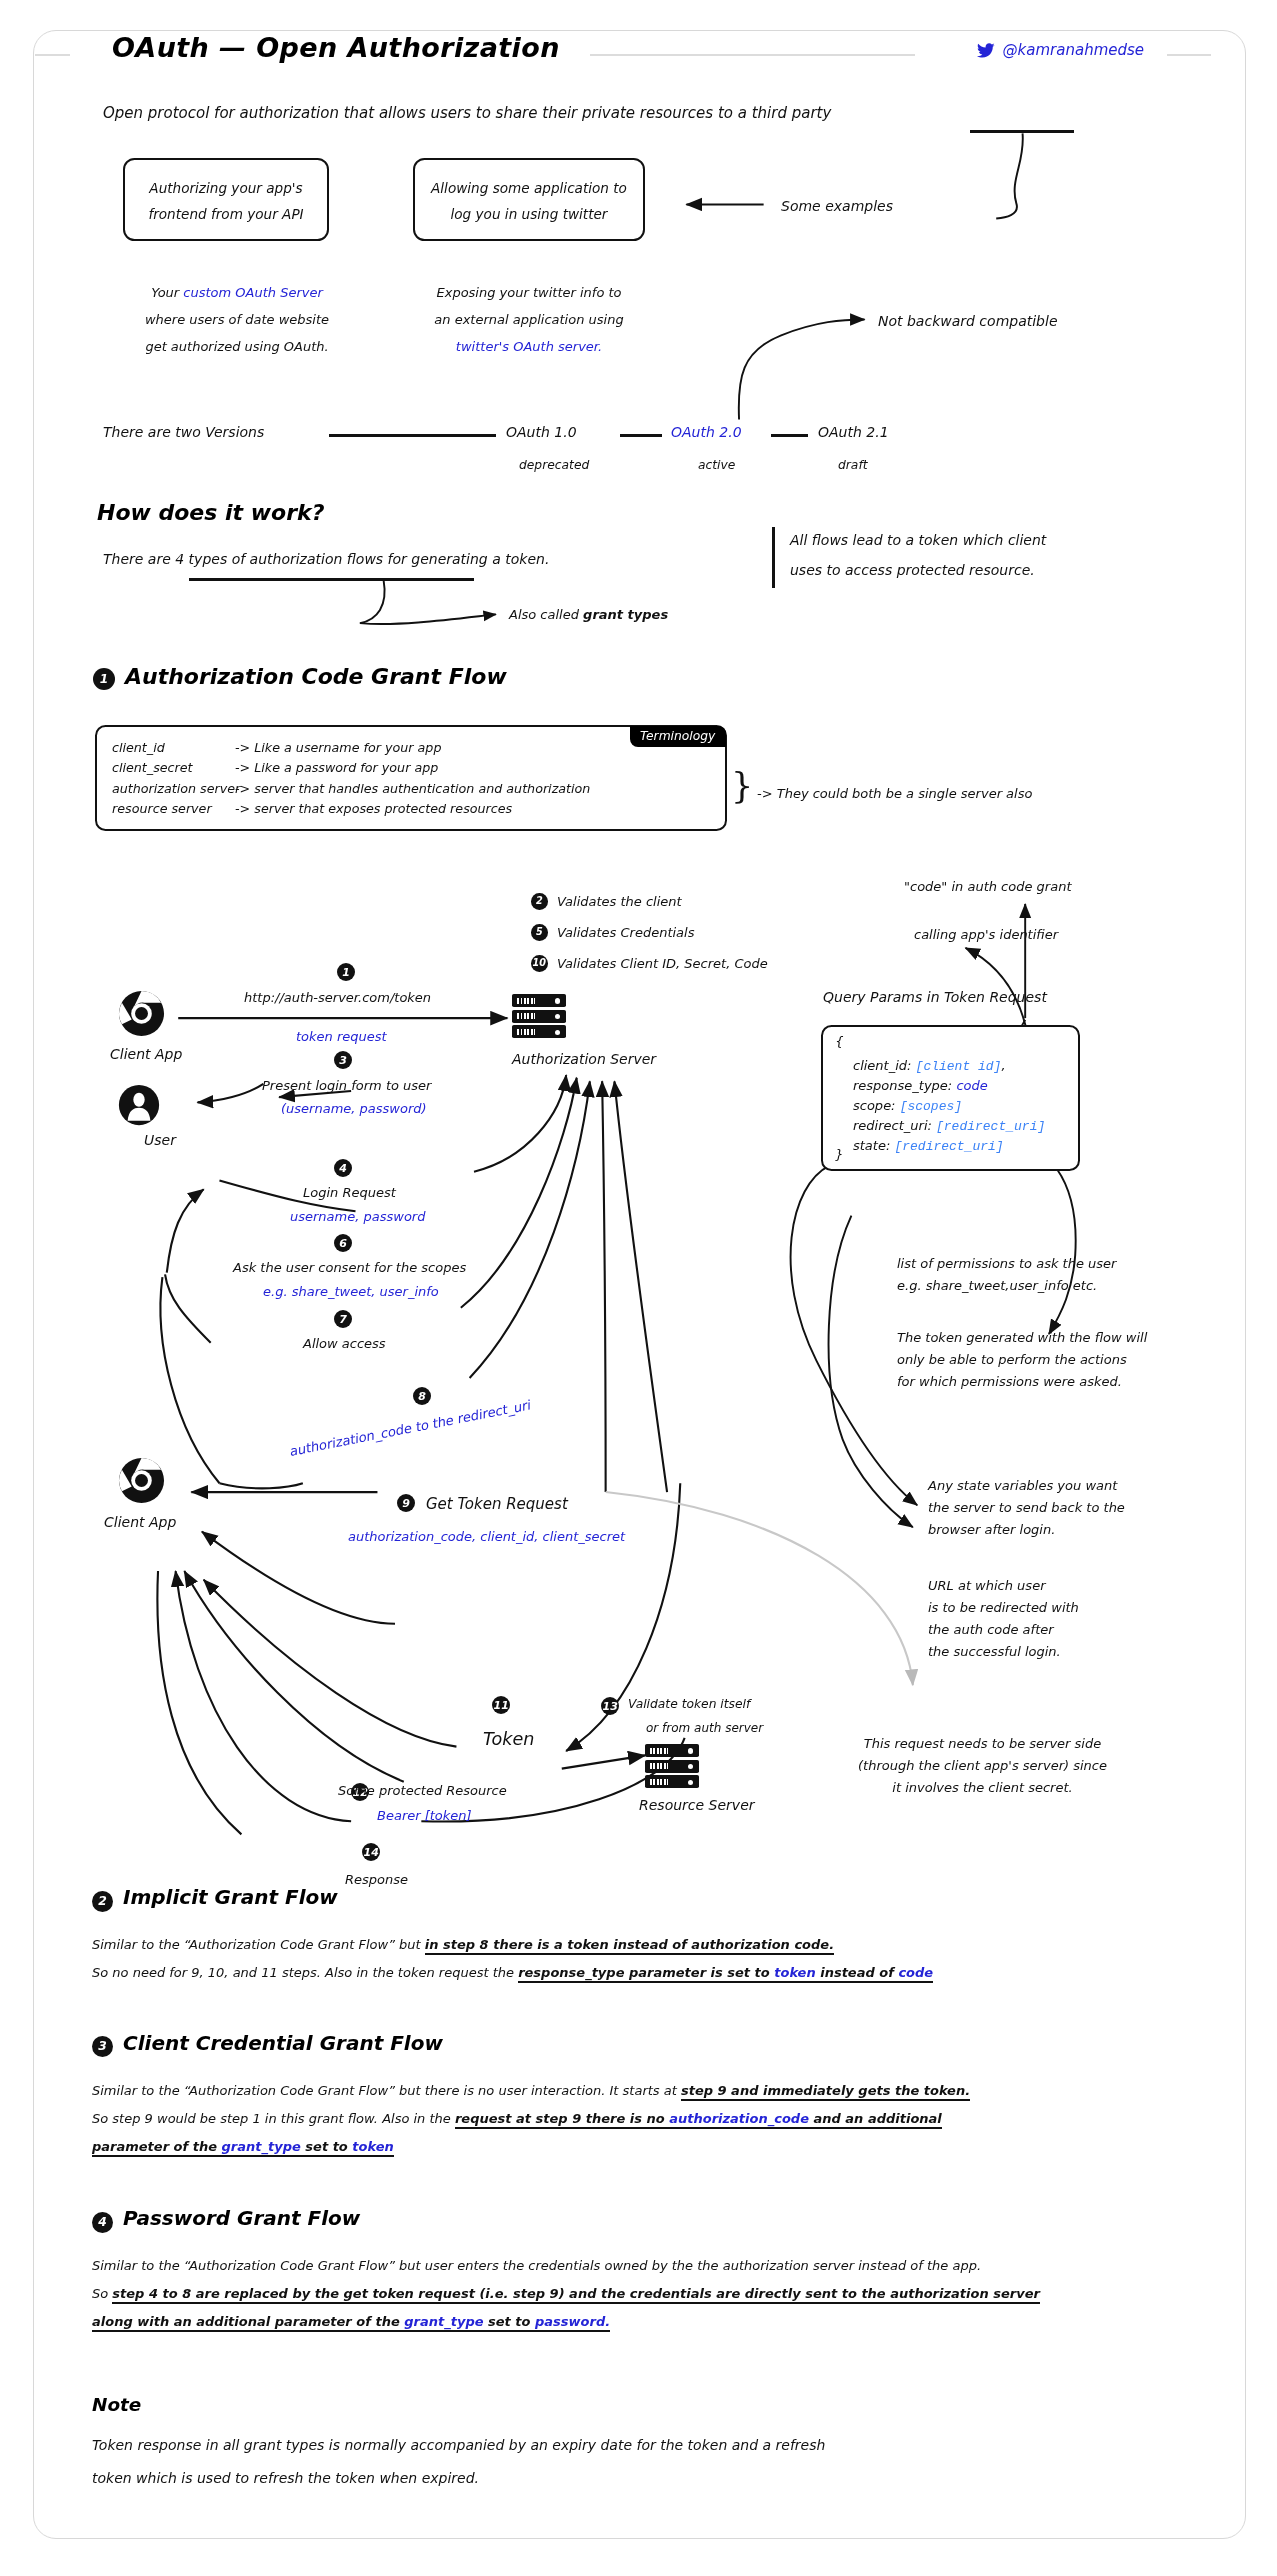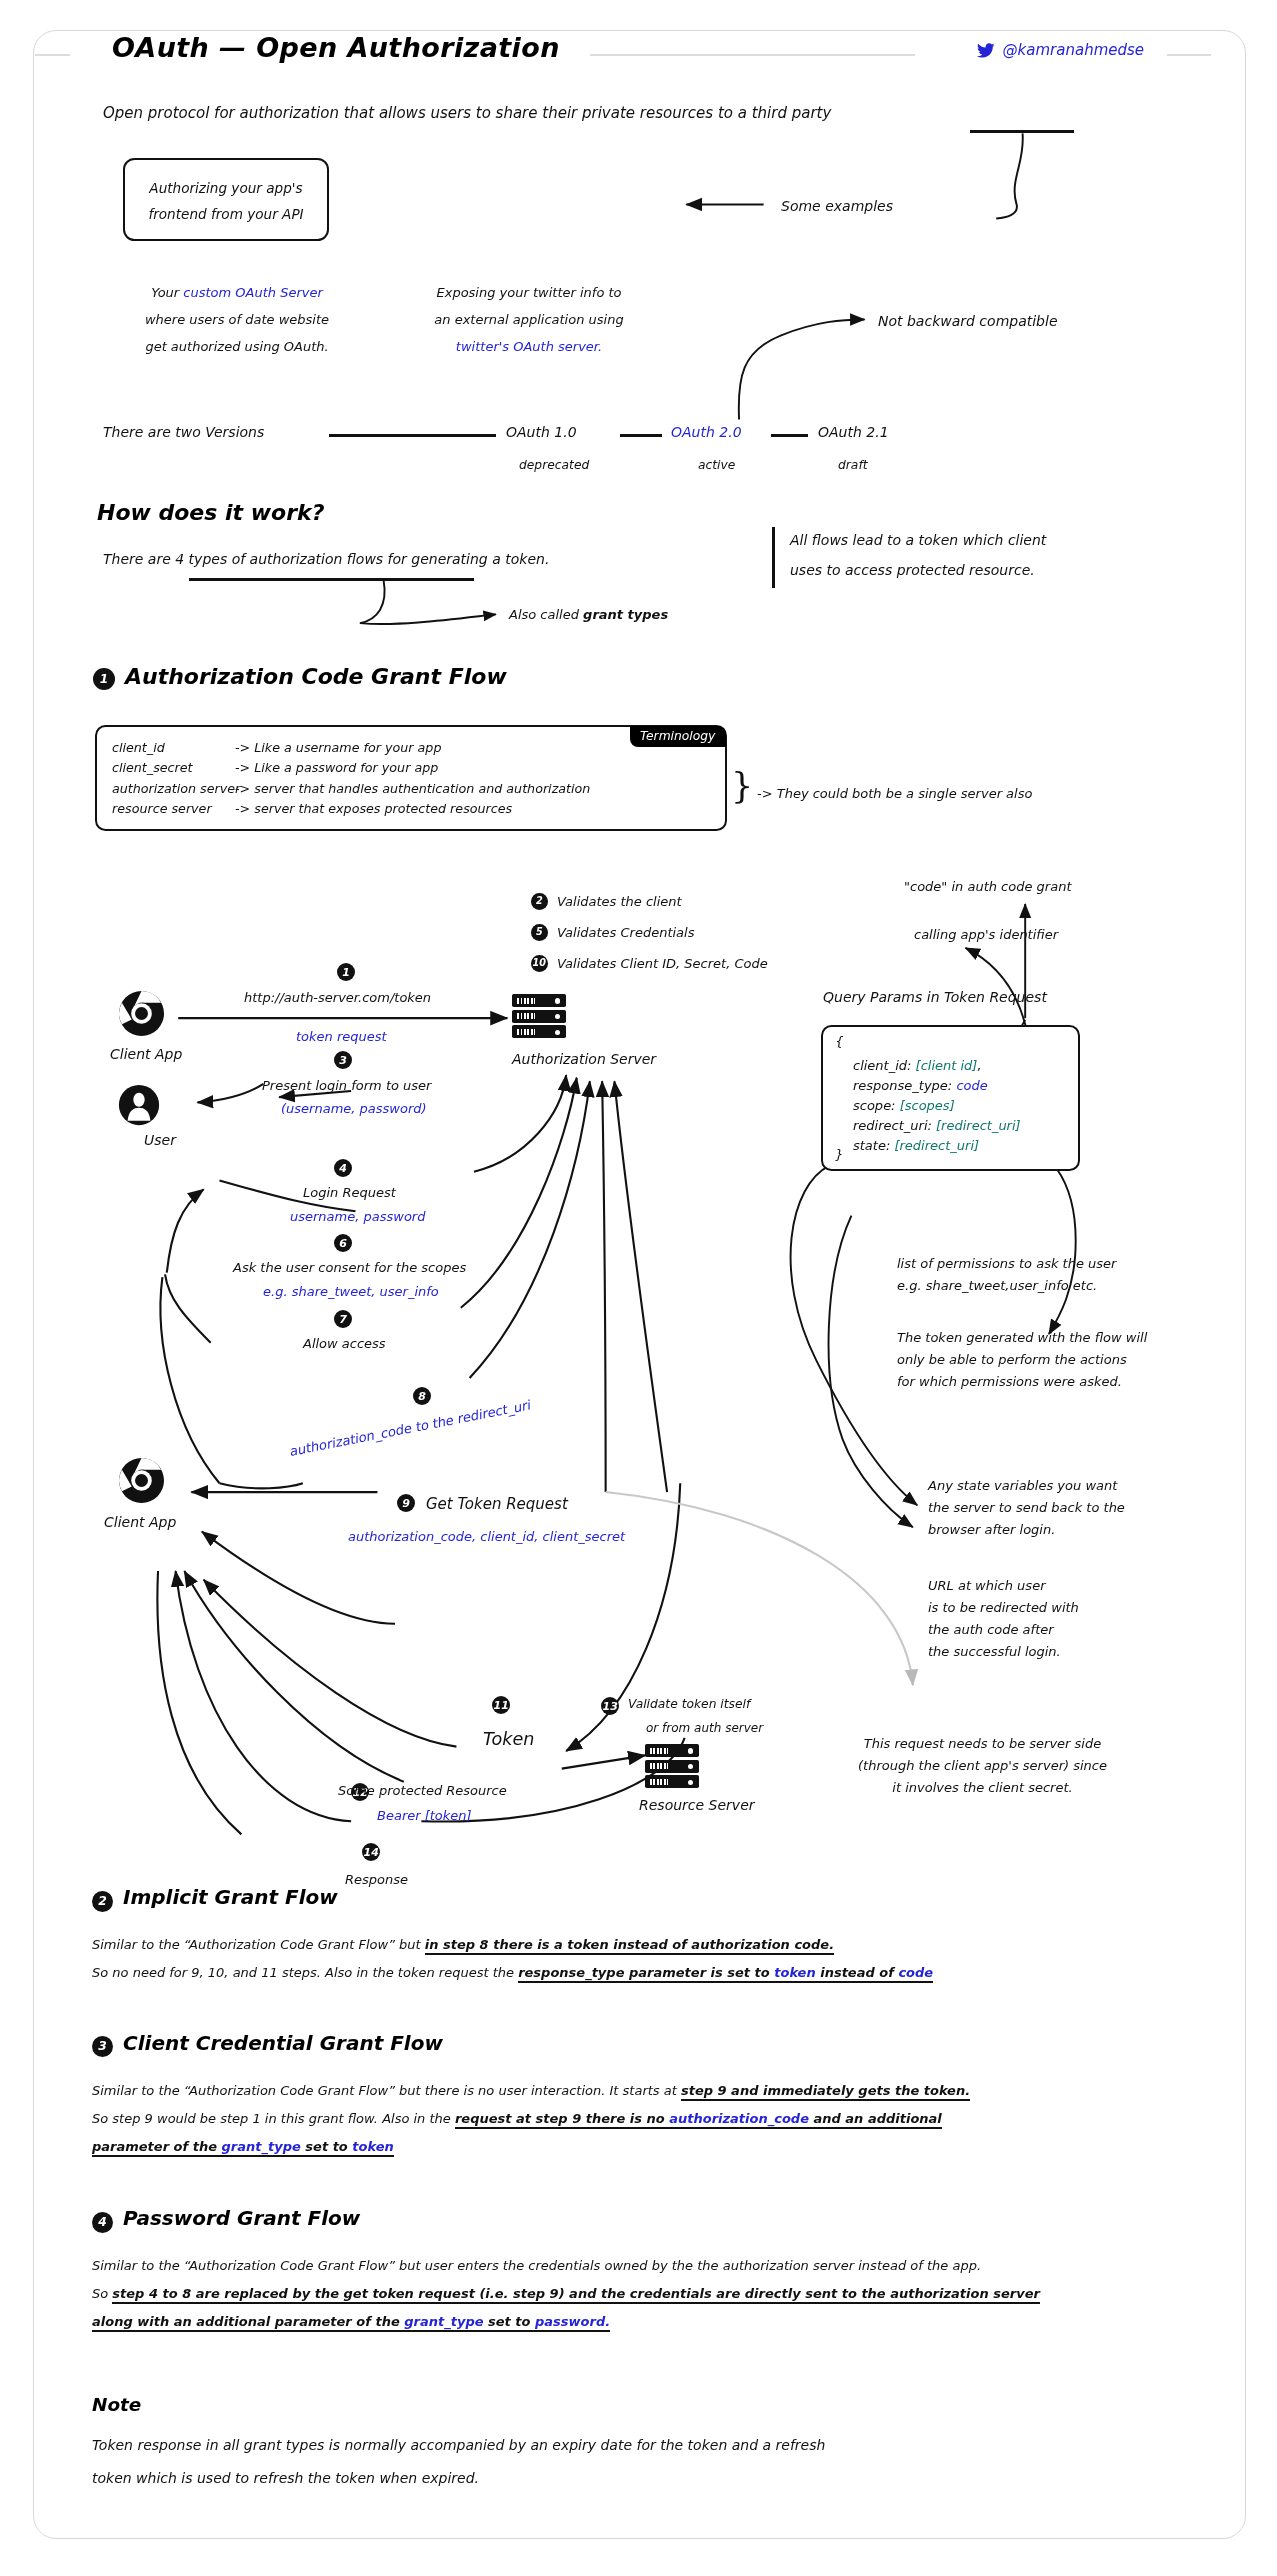--- a/index.html
+++ b/index.html
@@ -8,21 +8,21 @@
 
   
   #card{position:absolute;left:33px;top:30px;width:1211px;height:2507px;
         border:1.8px solid #d8d8d8;border-radius:23px;background:#fff;}
 
   .hand{font-family:"DejaVu Sans","Liberation Sans",sans-serif;
         font-style:italic;color:#111;}
   .abs{position:absolute;}
   .nowrap{white-space:nowrap;}
   .blue{color:#2424d6;}
-  .rose{color:#0f766e;}
+  .rose{color:#3b82f6;font-family:Liberation Mono, monospace;}
   .bold{font-weight:bold;margin-top:24px;}
   .ul{border-bottom:2.2px solid #111;padding-bottom:0.9px;}
 
   
   .h-title{font-weight:bold;font-style:italic;font-size:27px;letter-spacing:0.4px;color:#000;}
   .h2{font-weight:bold;font-style:italic;font-size:21px;color:#000;}
   .h3{font-weight:bold;font-style:italic;font-size:20px;color:#000;}
 
   
   .hrule{position:absolute;height:1.8px;background:#dcdcdc;}
@@ -87,20 +87,24 @@
   <div class="hrule" style="left:1167px;top:54px;width:44px;"></div>
 
   <div class="abs hand nowrap" style="left:103px;top:104px;font-size:15px;">
     <span>Open protocol for authorization that allows users to share their private resources to a third party</span>
   </div>
   <div class="abs" style="left:970px;top:130px;width:104px;height:2.6px;background:#111;"></div>
 
   <div class="rbox" style="left:123px;top:158px;width:202px;height:79px;">
     <div class="ex-txt" style="top:14px;">Authorizing your app's</div>
     <div class="ex-txt" style="top:40px;">frontend from your API</div>
+  </div>
+  <div class="rbox" style="left:413px;top:158px;width:228px;height:79px;">
+    <div class="ex-txt" style="top:14px;">Allowing some application to</div>
+    <div class="ex-txt" style="top:40px;">log you in using twitter</div>
   </div>
   <div class="abs hand nowrap" style="left:781px;top:198px;font-size:14px;">Some examples</div>
 
   <div class="abs hand" style="left:136px;top:279px;font-size:13px;line-height:27px;text-align:center;width:202px;">
     <div><span>Your </span><span class="blue">custom OAuth Server</span></div>
     <div>where users of date website</div>
     <div>get authorized using OAuth.</div>
   </div>
   <div class="abs hand" style="left:417px;top:279px;font-size:13px;line-height:27px;text-align:center;width:224px;">
     <div>Exposing your twitter info to</div>

